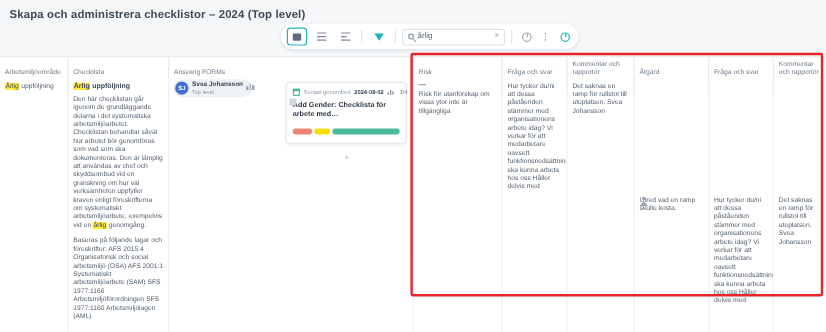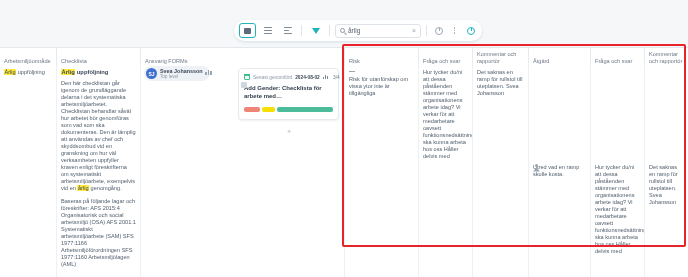--- a/index.html
+++ b/index.html
@@ -164,20 +164,21 @@
   }
   .person-ico::before { content:""; position:absolute; left:2px; top:0; width:3px; height:3px; border-radius:50%; background:#9aa6b2; }
   .person-ico::after { content:""; position:absolute; left:0; top:3.6px; width:7px; height:4px; background:#9aa6b2; clip-path: polygon(50% 0, 100% 100%, 0 100%); }
 </style>
 </head>
 <body>
 
 <div id="app">
 
   <div class="header">
+    <div class="page-title">Skapa och administrera checklistor – 2024 (Top level)</div>
 
     <div class="toolbar">
       <div class="tb-btn active">
         <span class="ico-sq"></span>
       </div>
       <div class="tb-btn">
         <span class="ico-lines">
             <i></i>
             <i></i>
             <i></i>

